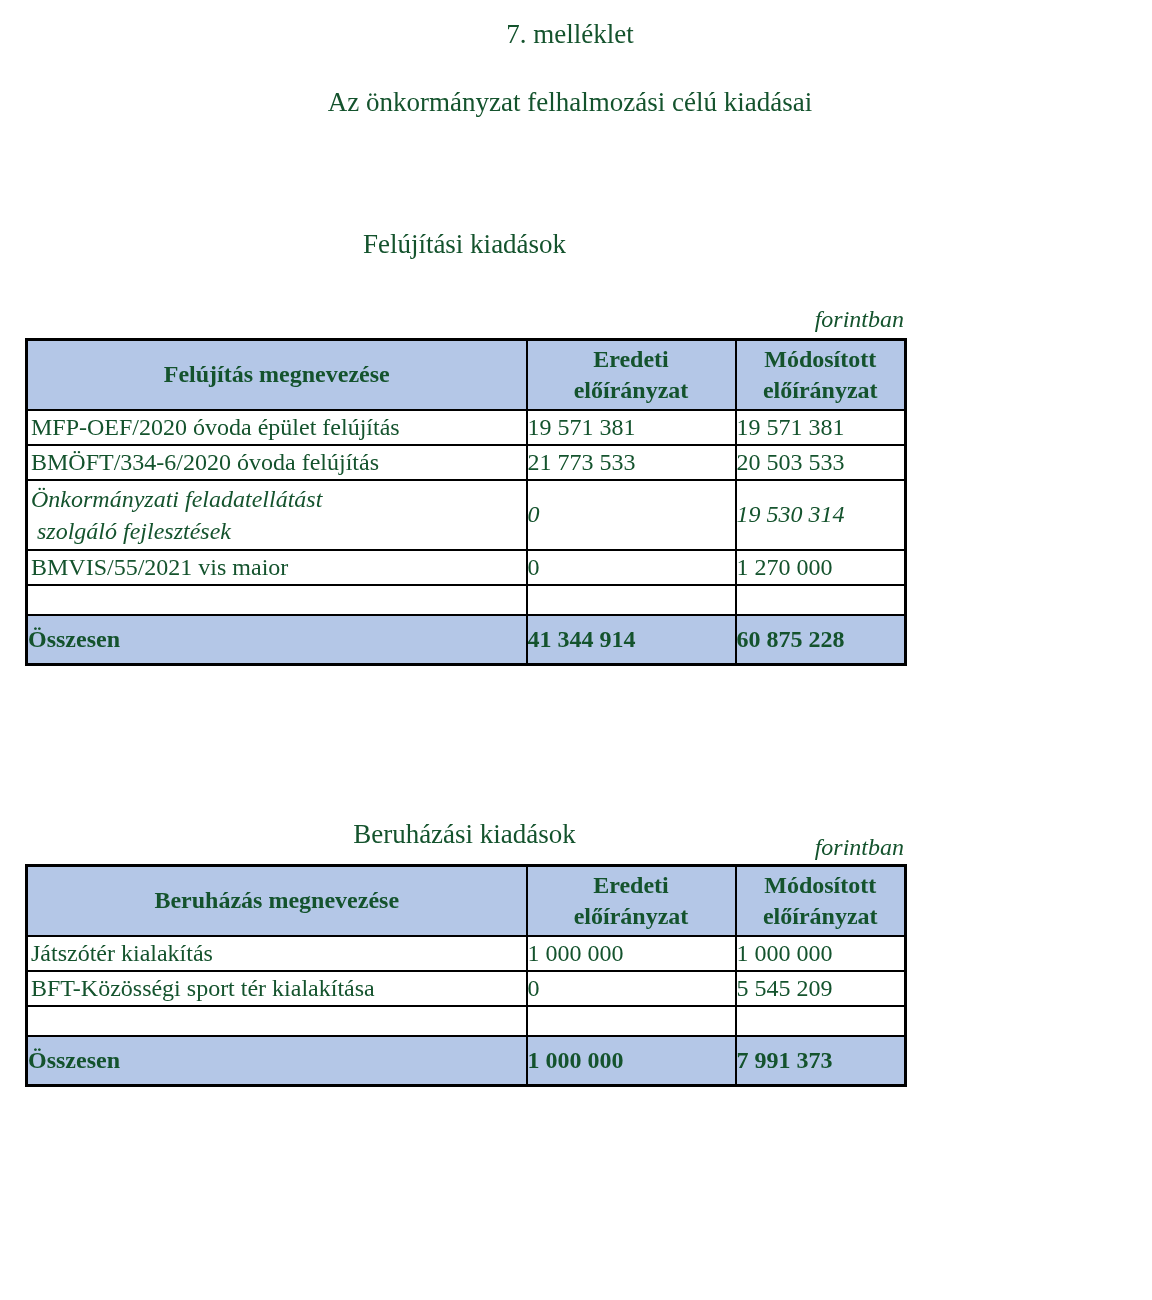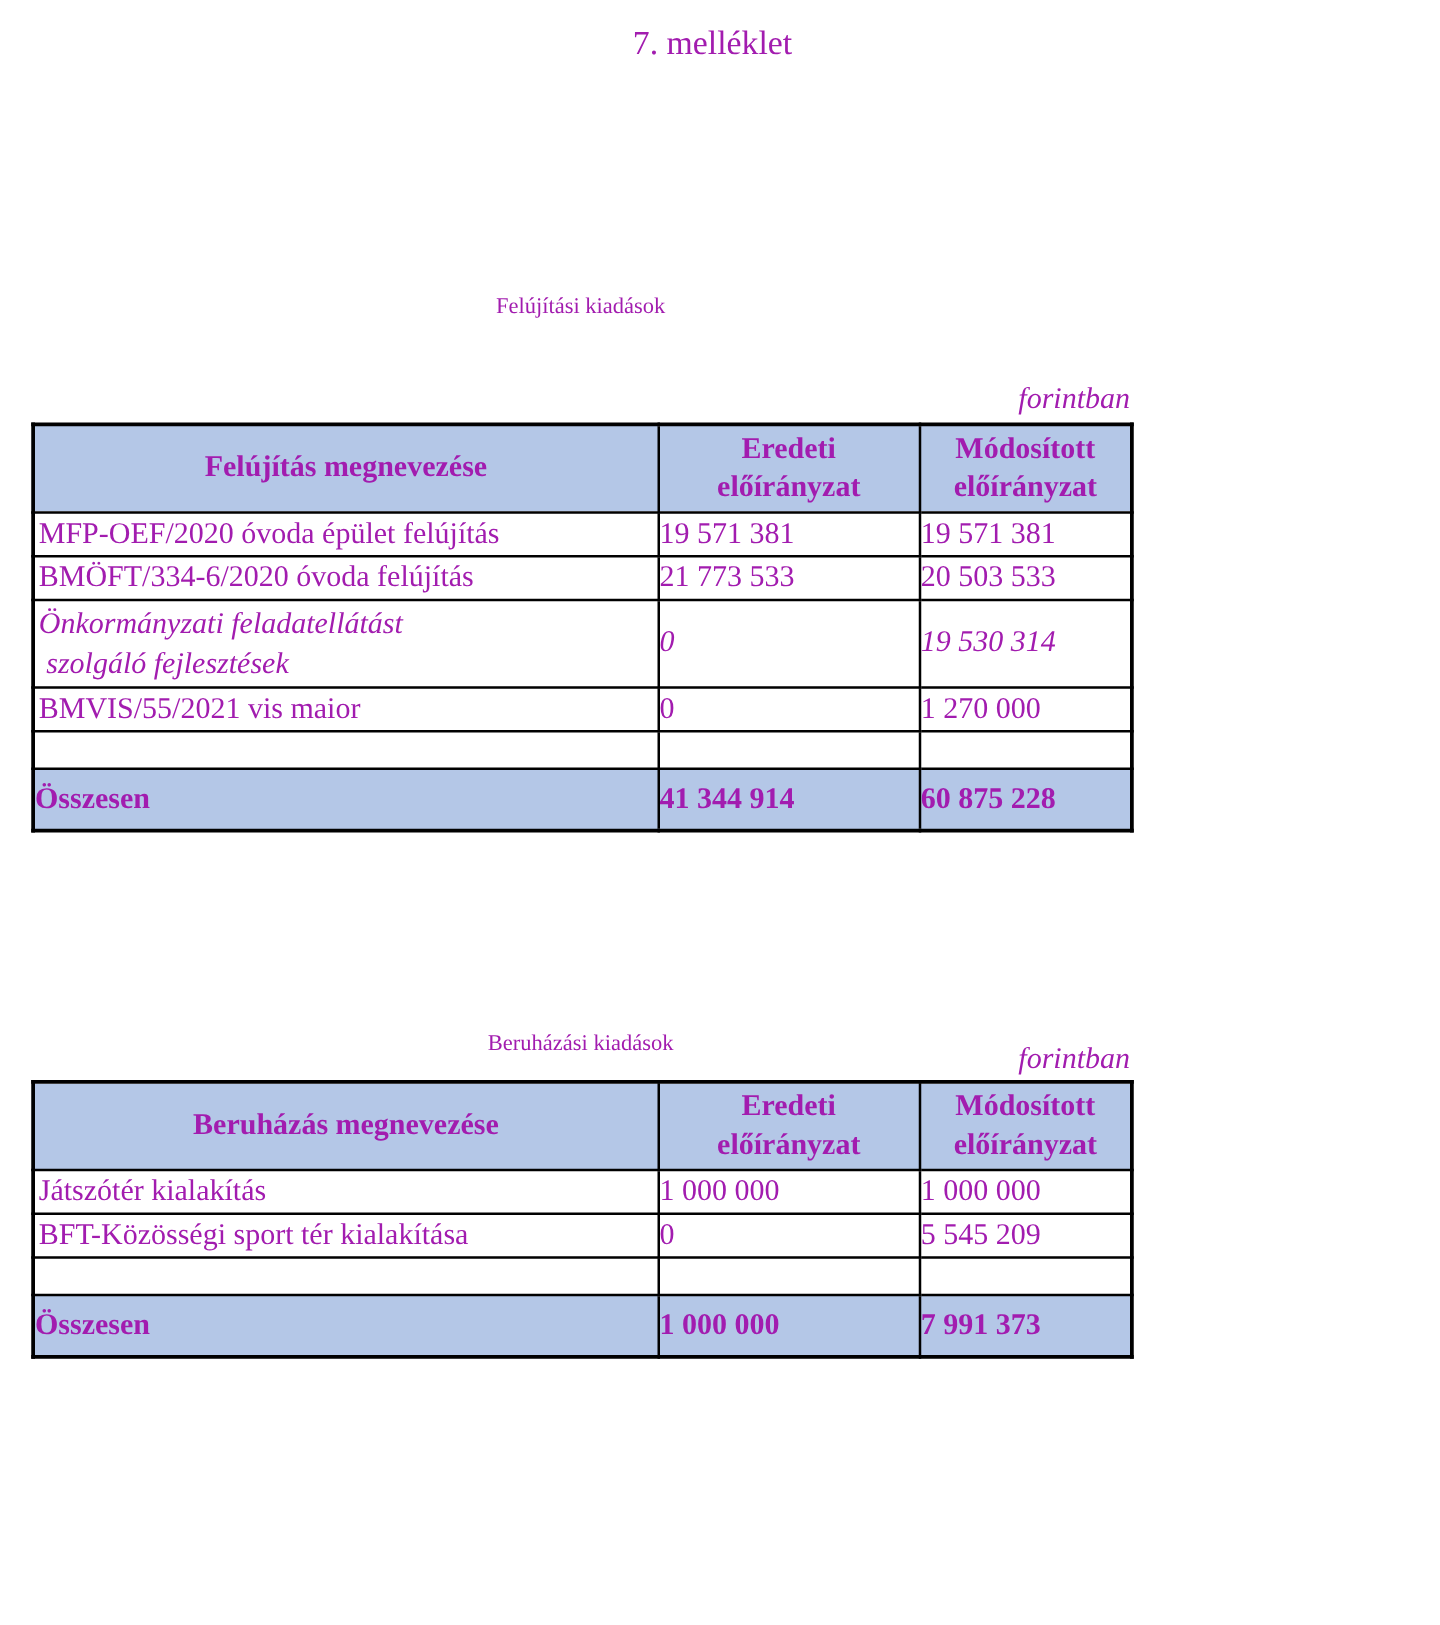--- a/index.html
+++ b/index.html
@@ -9,21 +9,21 @@
     --page-bg: #ffffff;
   }
   * { box-sizing: border-box; }
   html, body { margin: 0; padding: 0; background: #ffffff; }
   .page {
     position: relative;
     width: 972px;
     height: 1300px;
     background: var(--page-bg);
     font-family: "Liberation Serif", "DejaVu Serif", serif;
-    color: #a21caf;
+    color: #14532d;
     overflow: hidden;
   }
   .doc-title {
     position: absolute;
     top: 18px; left: 0;
     width: 1140px;
     text-align: center;
     font-size: 27px;
     line-height: 32px;
   }
@@ -33,21 +33,21 @@
     width: 1140px;
     text-align: center;
     font-size: 27px;
     line-height: 32px;
   }
   .section-heading {
     position: absolute;
     left: 25px;
     width: 879px;
     text-align: center;
-    font-size: 18px;
+    font-size: 27px;
     line-height: 32px;
   }
   .heading-1 { top: 228px; }
   .heading-2 { top: 791px; margin-top: 27px; }
   .unit-note {
     position: absolute;
     left: 25px;
     width: 879px;
     text-align: right;
     font-style: italic;
@@ -98,20 +98,21 @@
   tr.r-double { height: 70px; font-style: italic; }
   tr.r-empty  { height: 30px; }
   tr.r-total  { height: 50px; margin-left: 12px; }
 </style>
 </head>
 <body>
 
 <div class="page">
 
   <div class="doc-title">7. melléklet</div>
+  <div class="doc-subtitle">Az önkormányzat felhalmozási célú kiadásai</div>
 
   <div class="section-heading heading-1">Felújítási kiadások</div>
   <div class="unit-note note-1">forintban</div>
 
   <table class="budget-table table-1">
     <colgroup>
       <col style="width:500px">
       <col style="width:209px">
       <col style="width:170px">
     </colgroup>

